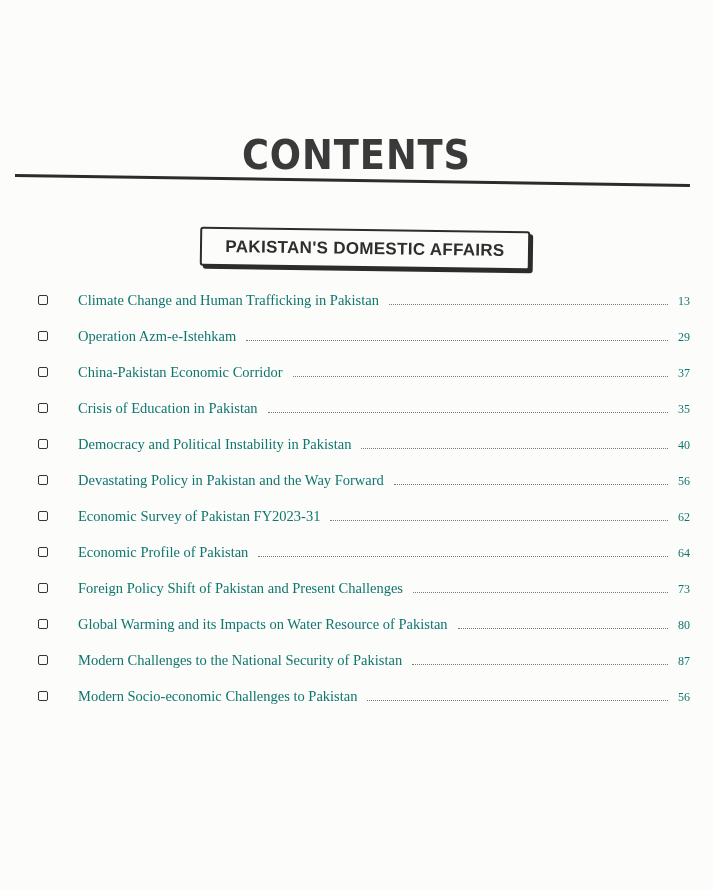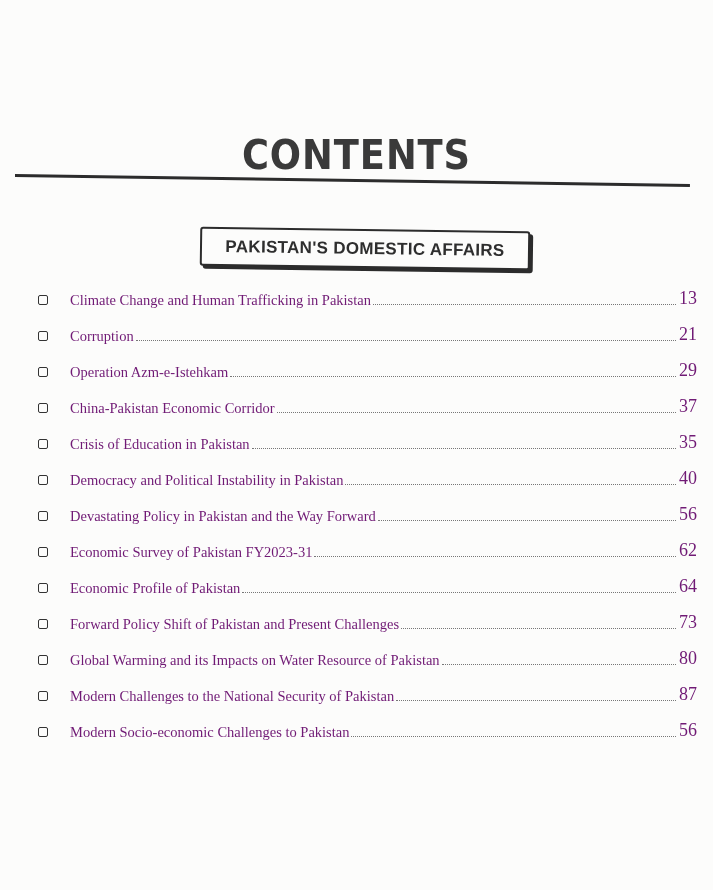--- a/index.html
+++ b/index.html
@@ -35,54 +35,48 @@
     font-family:"Liberation Sans", sans-serif;
     font-size:17px; font-weight:bold; color:#2e2e2e; letter-spacing:0.3px;
   }
   .toc {
     position:absolute; left:38px; top:279px; width:660px;
     font-family:"Liberation Serif", serif;
   }
   .row {
     display:flex; align-items:flex-end;
     height:36px; box-sizing:border-box; padding-bottom:6px;
-    font-size:14.5px; color:#701a75;
+    font-size:14.5px; color:#0f766e;gap:8px;
   }
   .box-icon {
     width:8px; height:8px; border:1.5px solid #333; border-radius:2px;
     margin-right:22px; margin-bottom:4px; flex:none;
   }
   .label { white-space:nowrap; flex:none; }
   .dots {
     flex:1; border-bottom:1.5px dotted #777; margin:0 2px 4px 2px; min-width:10px;
   }
-  .page { flex:none; width:20px; text-align:center; font-size:18px;font-family:Liberation Serif, serif; }
+  .page { flex:none; width:20px; text-align:left; font-size:12px;font-family:Liberation Serif, serif; }
 </style>
 </head>
 <body>
 
 <div class="title">CONTENTS</div>
 <div class="rule"></div>
 
 <div class="section-box">
   <span>PAKISTAN'S DOMESTIC AFFAIRS</span>
 </div>
 
 <div class="toc" id="toc">
     <div class="row">
       <span class="box-icon"></span>
       <span class="label">Climate Change and Human Trafficking in Pakistan</span>
       <span class="dots"></span>
       <span class="page">13</span>
-    </div>
-    <div class="row">
-      <span class="box-icon"></span>
-      <span class="label">Corruption</span>
-      <span class="dots"></span>
-      <span class="page">21</span>
     </div>
     <div class="row">
       <span class="box-icon"></span>
       <span class="label">Operation Azm-e-Istehkam</span>
       <span class="dots"></span>
       <span class="page">29</span>
     </div>
     <div class="row">
       <span class="box-icon"></span>
       <span class="label">China-Pakistan Economic Corridor</span>
@@ -114,21 +108,21 @@
       <span class="page">62</span>
     </div>
     <div class="row">
       <span class="box-icon"></span>
       <span class="label">Economic Profile of Pakistan</span>
       <span class="dots"></span>
       <span class="page">64</span>
     </div>
     <div class="row">
       <span class="box-icon"></span>
-      <span class="label">Forward Policy Shift of Pakistan and Present Challenges</span>
+      <span class="label">Foreign Policy Shift of Pakistan and Present Challenges</span>
       <span class="dots"></span>
       <span class="page">73</span>
     </div>
     <div class="row">
       <span class="box-icon"></span>
       <span class="label">Global Warming and its Impacts on Water Resource of Pakistan</span>
       <span class="dots"></span>
       <span class="page">80</span>
     </div>
     <div class="row">

